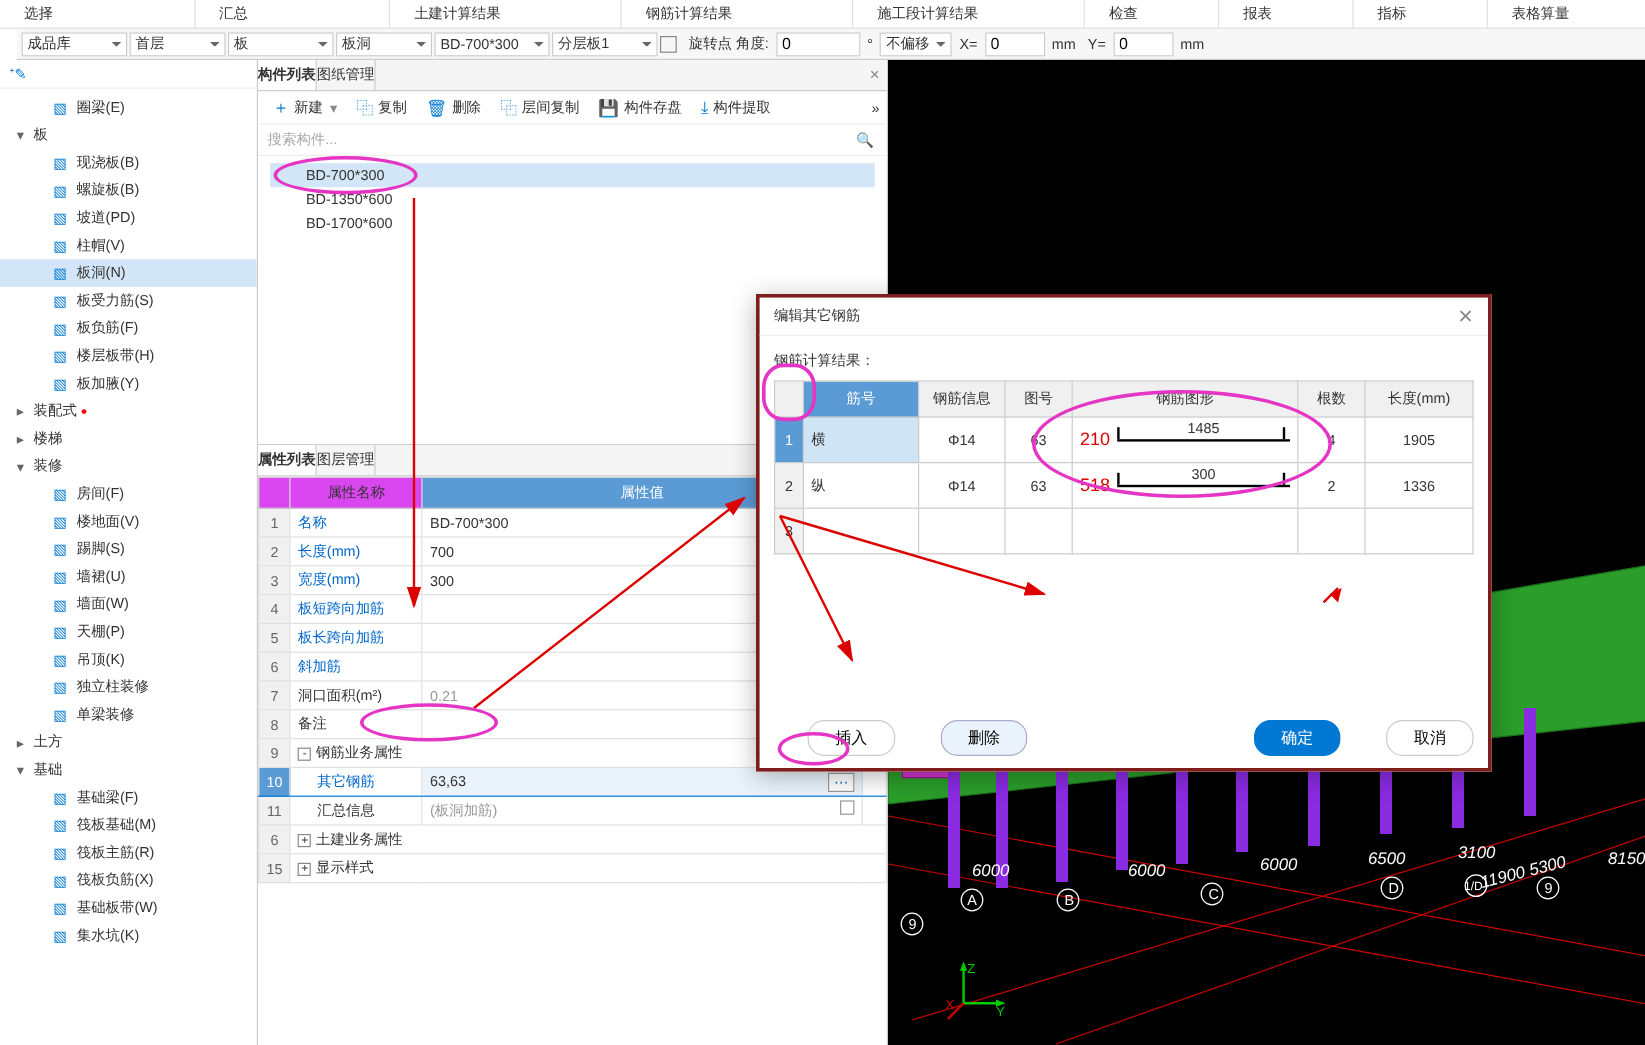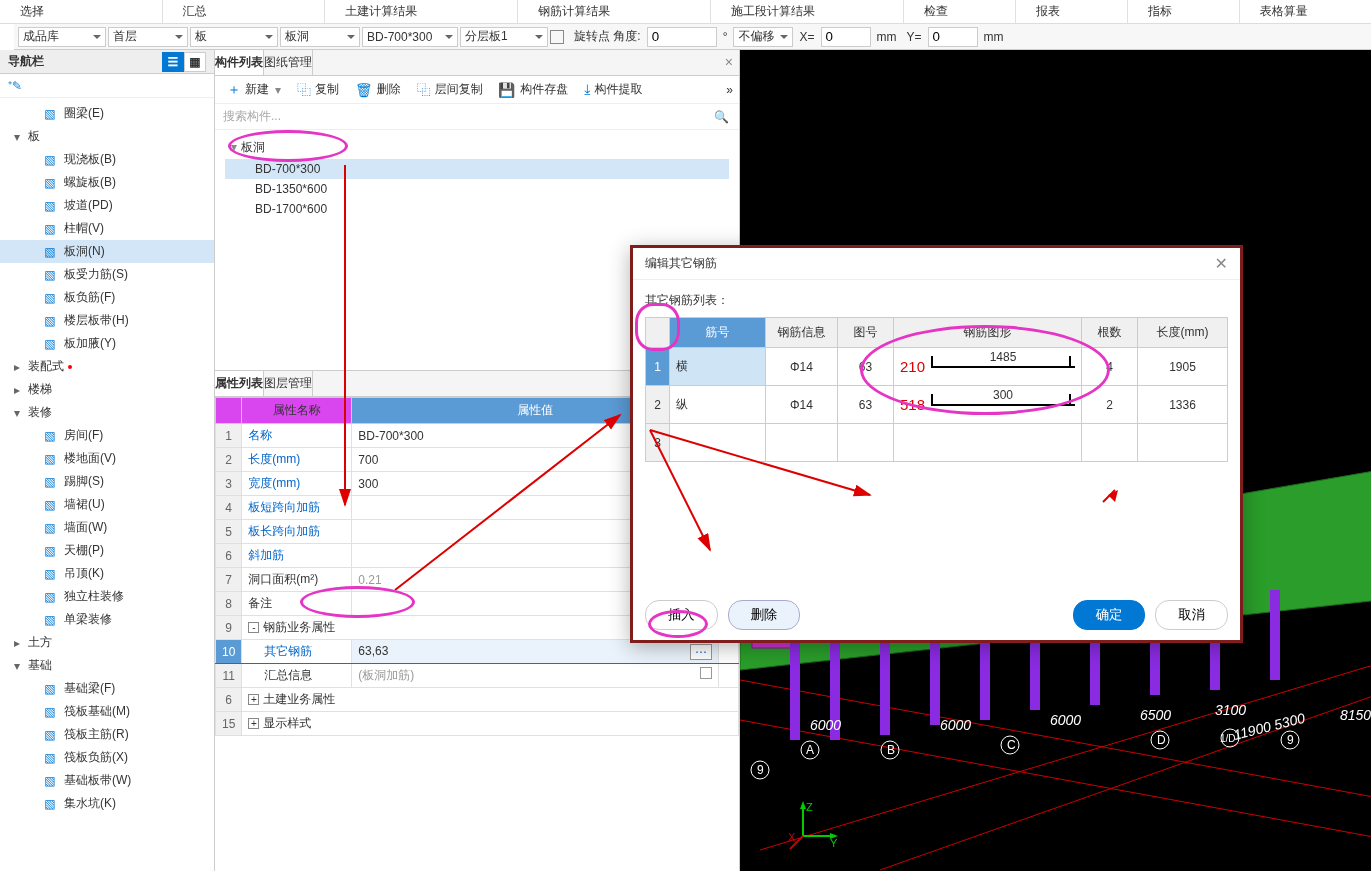--- a/index.html
+++ b/index.html
@@ -90,21 +90,21 @@
 .dlg-table .shape { display: flex; align-items: center; justify-content: center; gap: 6px; }
 .dlg-table .shape .red { color: #d00; font-size: 15px; }
 .dlg-table .shape .bar { flex: 1; position: relative; }
 .dlg-table .shape .line { border-bottom: 2px solid #000; position: relative; }
 .dlg-table .shape .hook { position: absolute; width: 6px; height: 10px; border-left: 2px solid #000; }
 .dlg-table .shape .hook.l { left: 0; top: -10px; }
 .dlg-table .shape .hook.r { right: 0; top: -10px; }
 .dlg-table .shape .dim { position: absolute; left: 50%; transform: translateX(-50%); top: -16px; font-size: 12px; }
 .dlg-foot { display: flex; justify-content: space-between; padding: 10px 12px; border-top: 0; }
 .dlg-foot .grp { display: flex; gap: 10px; }
-.dlg-foot button { padding: 5px 22px; border: 1px solid #ccc; background: #fff; cursor: pointer; border-radius: 14px; }
+.dlg-foot button { padding: 5px 22px; border: 1px solid #ccc; background: #fff; cursor: pointer; border-radius: 14px; margin-left: 28px; }
 .dlg-foot button.primary { background: #0078d4; color: #fff; border-color: #0078d4; }
 .dlg-foot button.del { background: #eaf3fb; border-color: #aac; }
 
 
 .ann-ellipse { position: absolute; border: 3px solid #e535c5; border-radius: 50%; z-index: 200; pointer-events: none; }
 .ann-line { position: absolute; z-index: 199; pointer-events: none; }
 
 
 .gizmo { position: absolute; left: 788px; bottom: 20px; width: 50px; height: 50px; z-index: 50; }
 </style>
@@ -139,27 +139,20 @@
   <input class="num" value="0" style="">
   <span class="unit">mm</span>
   <span class="lbl">Y=</span>
   <input class="num" value="0" style="">
   <span class="unit">mm</span>
 </div>
 
 <div class="main">
 
   <div class="nav">
-    <div class="nav-header">
-      <span>导航栏</span>
-      <div class="btns">
-        <div class="btn active">☰</div>
-        <div class="btn">▦</div>
-      </div>
-    </div>
     <div class="nav-toolbar">
       <span style="color:#0078d4">⁺✎</span>
     </div>
     <div class="tree" id="nav-tree">
         <div class="node lvl2">
           <span class="icon">▧</span>
           <span>圈梁(E)</span>
         </div>
         <div class="node lvl1">
           <span class="caret">▾</span>
@@ -319,21 +312,20 @@
             <span class="ico">⤓</span>
             <span>构件提取</span>
           </div>
           <div style="margin-left: auto;">»</div>
         </div>
       <div class="search">
         <span>搜索构件...</span>
         <span class="mag">🔍</span>
       </div>
       <div class="comp-tree" id="comp-tree">
-          <div class="n lvl0"><span style="color:#888;margin-right:4px">▾</span>板洞</div>
           <div class="n lvl1 sel">BD-700*300</div>
           <div class="n lvl1">BD-1350*600</div>
           <div class="n lvl1">BD-1700*600</div>
         </div>
     </div>
 
     <div class="prop-panel">
       <div class="panel-tabs">
         <div class="tab active">属性列表</div>
         <div class="tab">图层管理</div>
@@ -499,21 +491,21 @@
     </svg>
   </div>
 </div>
 
 <div class="dialog">
   <div class="dlg-title">
     <span>编辑其它钢筋</span>
     <span class="x">✕</span>
   </div>
   <div class="dlg-body">
-    <div class="dlg-label">其它钢筋列表：</div>
+    <div class="dlg-label">钢筋计算结果：</div>
     <table class="dlg-table">
       <thead>
           <tr>
         <th style="width:24px"></th>
         <th class="sel" style="width:96px">筋号</th>
         <th style="width:72px">钢筋信息</th>
         <th style="width:56px">图号</th>
         <th>钢筋图形</th>
         <th style="width:56px">根数</th>
         <th style="width:90px">长度(mm)</th>

